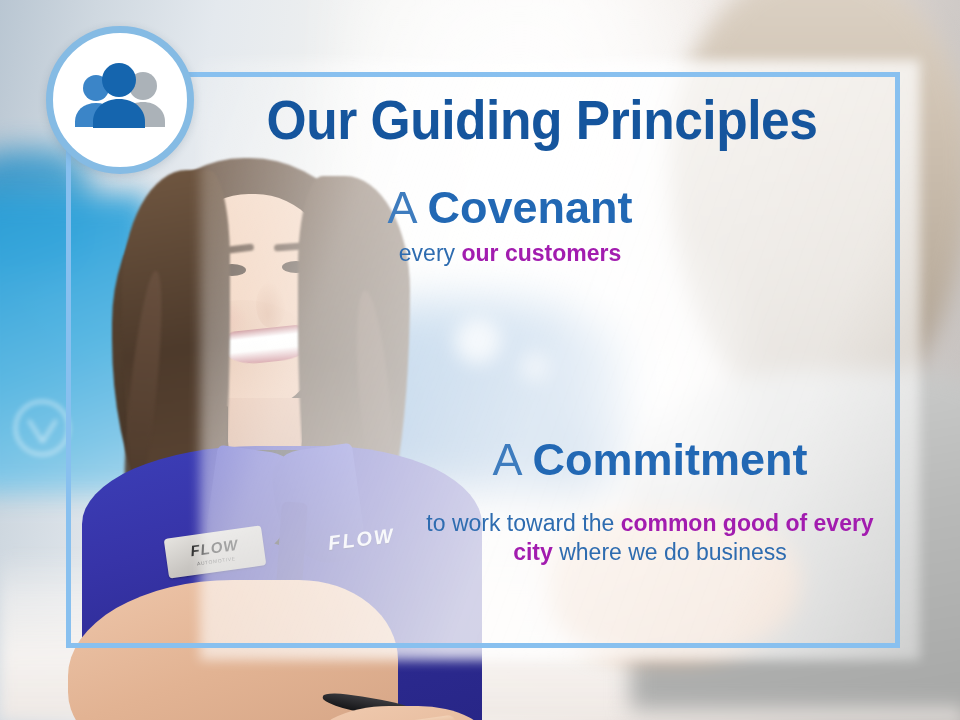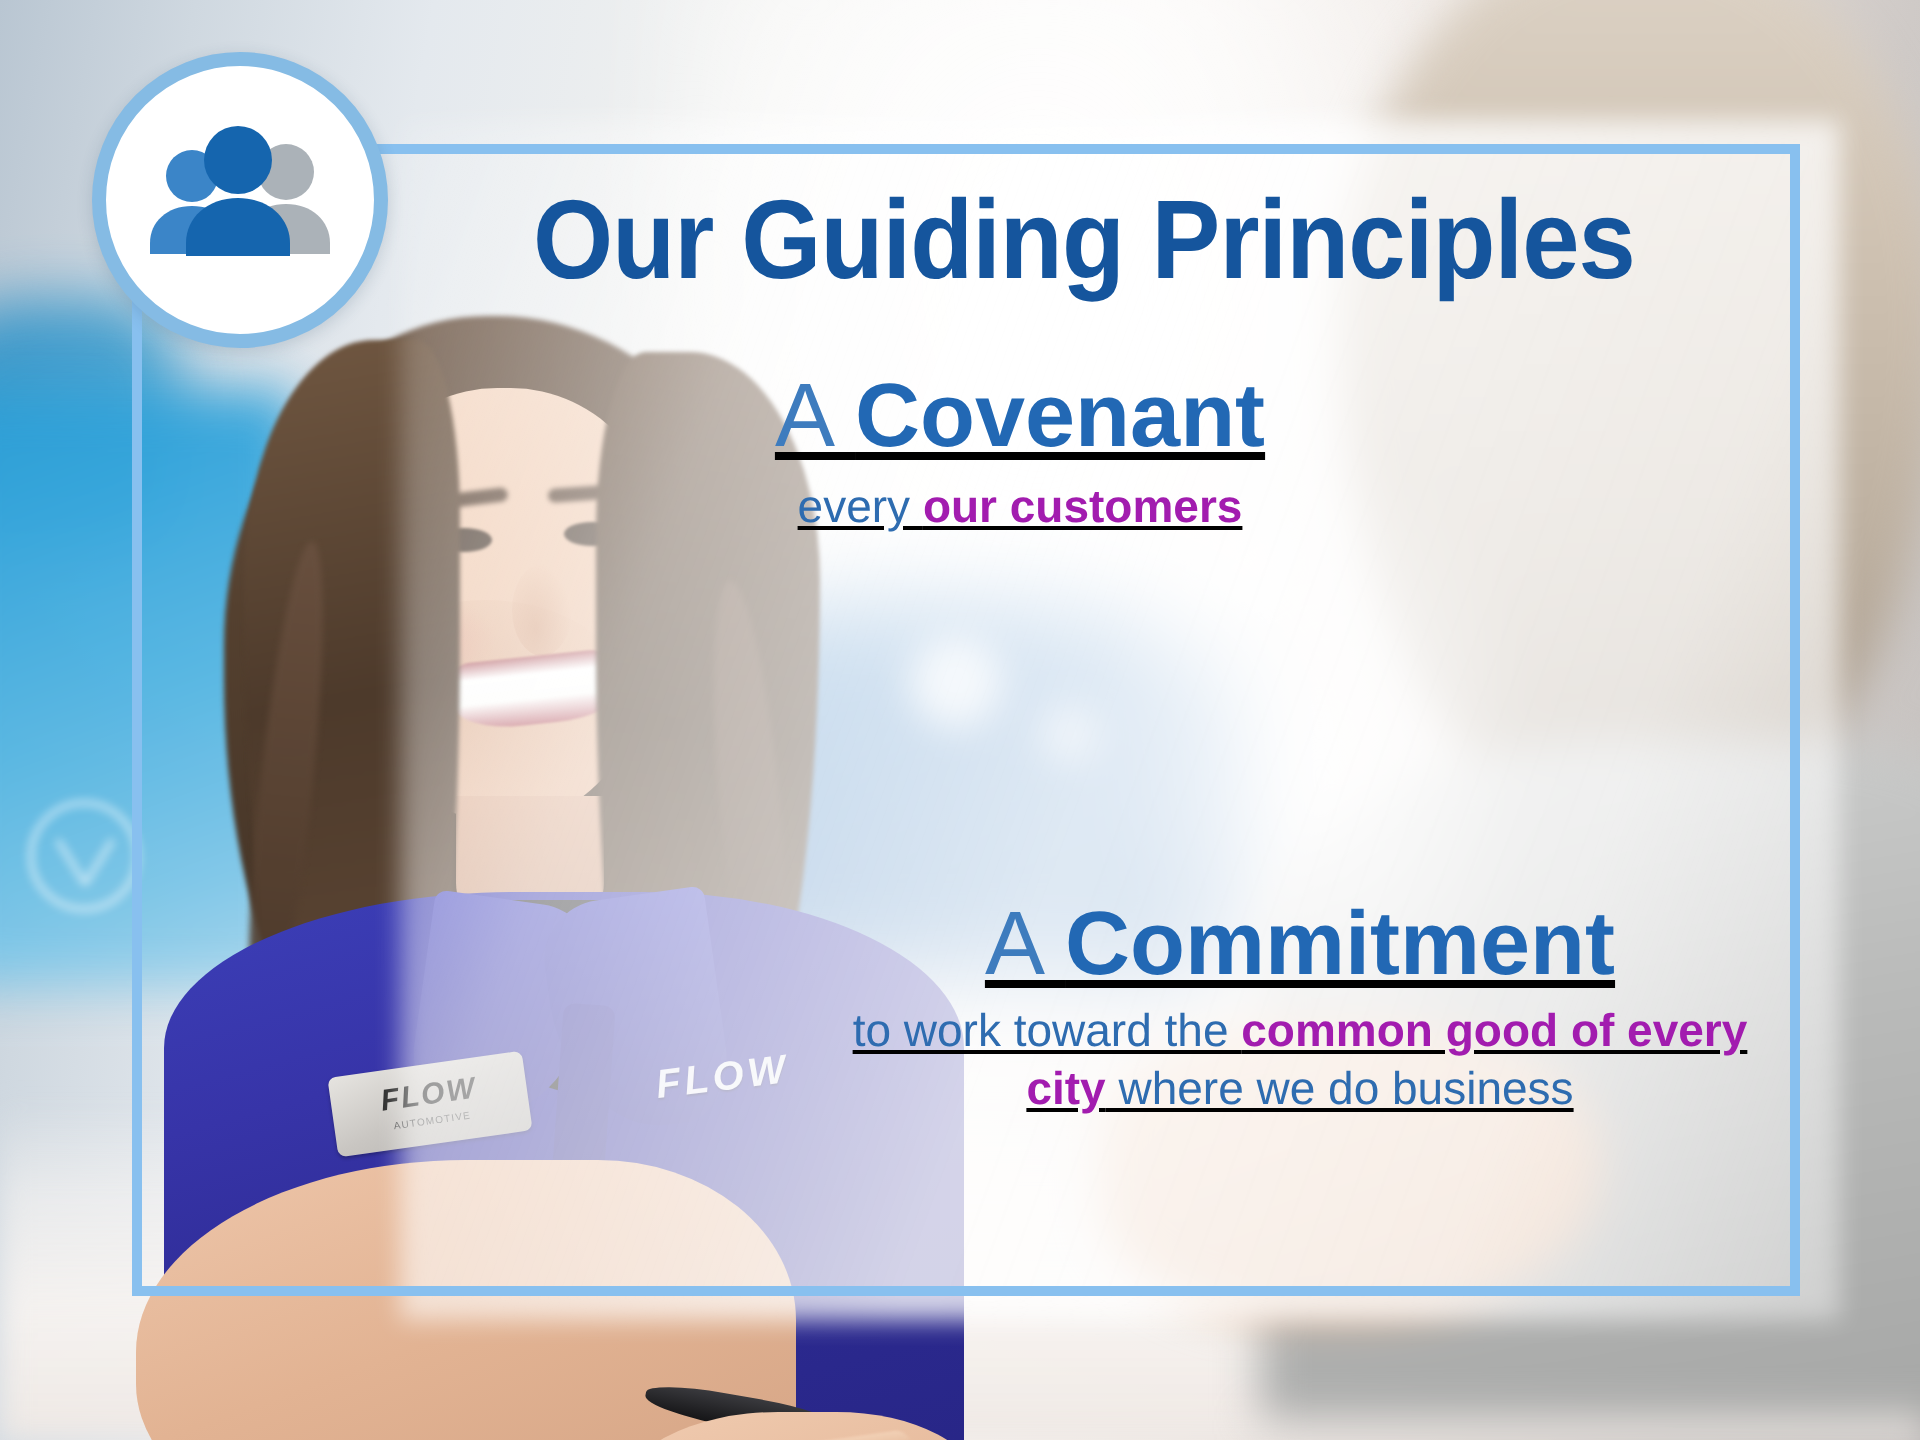--- a/index.html
+++ b/index.html
@@ -318,21 +318,21 @@
     font-weight: 700;
     font-size: 56px;
     line-height: 1.0;
     letter-spacing: -0.5px;
     color: #15559D;
     transform: scaleX(.92);
     transform-origin: 50% 50%;
     white-space: nowrap;
   }
 
-  .principle { position: absolute; text-decoration: underline; }
+  .principle { position: absolute; }
 
   .p-title {
     font-family: "Liberation Sans", sans-serif;
     font-size: 45px;
     line-height: 1.05;
     color: #2A6CB5;
     white-space: nowrap;
   }
   .p-title .article { font-weight: 400; color: #3E7CBE; }
   .p-title .word    { font-weight: 700; color: #2268B4; }
@@ -342,22 +342,22 @@
     font-size: 23px;
     line-height: 1.25;
     color: #2E6CB0;
     font-weight: 400;
     margin-top: 8px;
   }
   .p-desc b { font-weight: 700; color: #a21caf; }
 
   #p1 { left: 300px; top: 184px; width: 420px; text-align: center; }
   #p2 { left: 360px; top: 300px; width: 470px; text-align: center; }
-  #p3 { left: 420px; top: 448px; width: 460px; text-align: center; }
-  #p3 .p-desc { margin-top: 6px; }
+  #p3 { left: 420px; top: 436px; width: 460px; text-align: center; }
+  #p3 .p-desc { margin-top: 26px; }
 </style>
 </head>
 <body>
 
 <div id="stage">
 
   <div class="photo-layer">
     <div class="bg-room"></div>
     <div class="bg-car2"></div>
     <div class="bg-car"></div>

